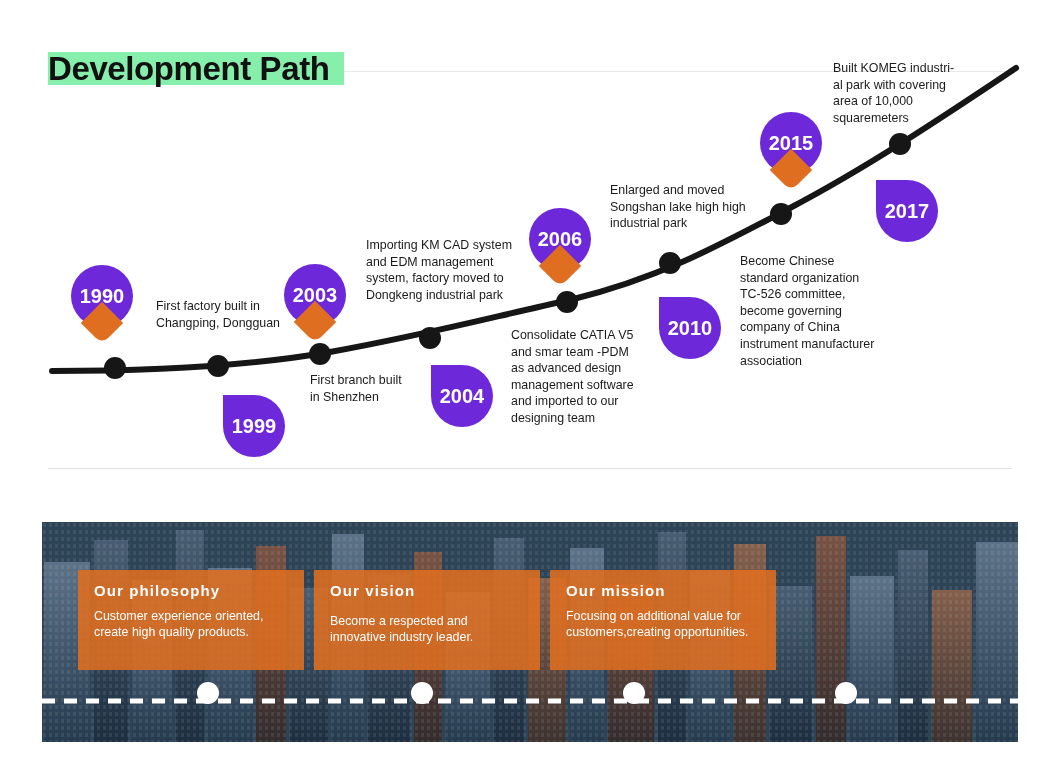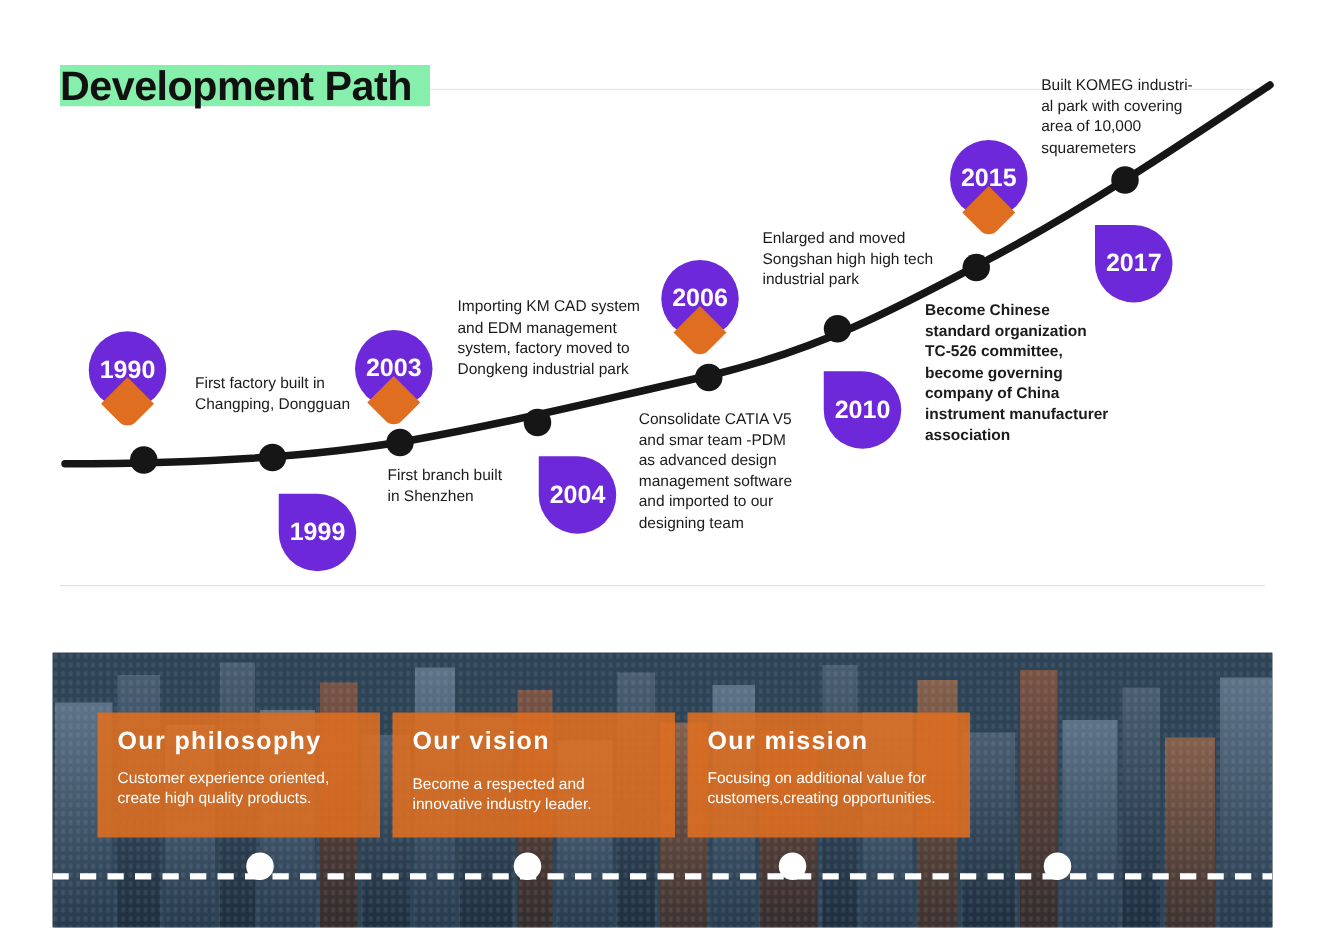--- a/index.html
+++ b/index.html
@@ -91,21 +91,21 @@
 
   .panel{
     position:absolute;top:48px;height:100px;
     background:rgba(224,110,32,0.88);
     z-index:5;
     padding:12px 16px 0 16px;
     box-sizing:border-box;
   }
   .panel h3{
     margin:0 0 9px 0;
-    font-size:20px;font-weight:bold;color:#ffffff;
+    font-size:15px;font-weight:bold;color:#ffffff;
     letter-spacing:1.1px;
   }
   .panel p{
     margin:0;font-size:12.4px;line-height:16.4px;color:#ffffff;
   }
 
   #dashline{
     position:absolute;left:0;top:166px;width:100%;height:26px;z-index:6;
   }
   .dot-big{
@@ -165,27 +165,27 @@
 and smar team -PDM
 as advanced design
 management software
 and imported to our
 designing team</div>
 
   <div class="pin up" style="left:659px;top:297px;">
     <span class="pin-label">2010</span>
   </div>
   <div class="note" style="left: 610px; top: 182px; width: 195px; white-space: pre-line;">Enlarged and moved
-Songshan high high tech
+Songshan lake high high
 industrial park</div>
 
   <div class="pin down" style="left:760px;top:112px;">
     <span class="pin-label">2015</span>
   </div>
-  <div class="note" style="left: 740px; top: 240px; width: 160px; white-space: pre-line; font-weight: bold;">Become Chinese
+  <div class="note" style="left: 740px; top: 253px; width: 160px; white-space: pre-line;">Become Chinese
 standard organization
 TC-526 committee,
 become governing
 company of China
 instrument manufacturer
 association</div>
 
   <div class="pin up" style="left:876px;top:180px;">
     <span class="pin-label">2017</span>
   </div>

